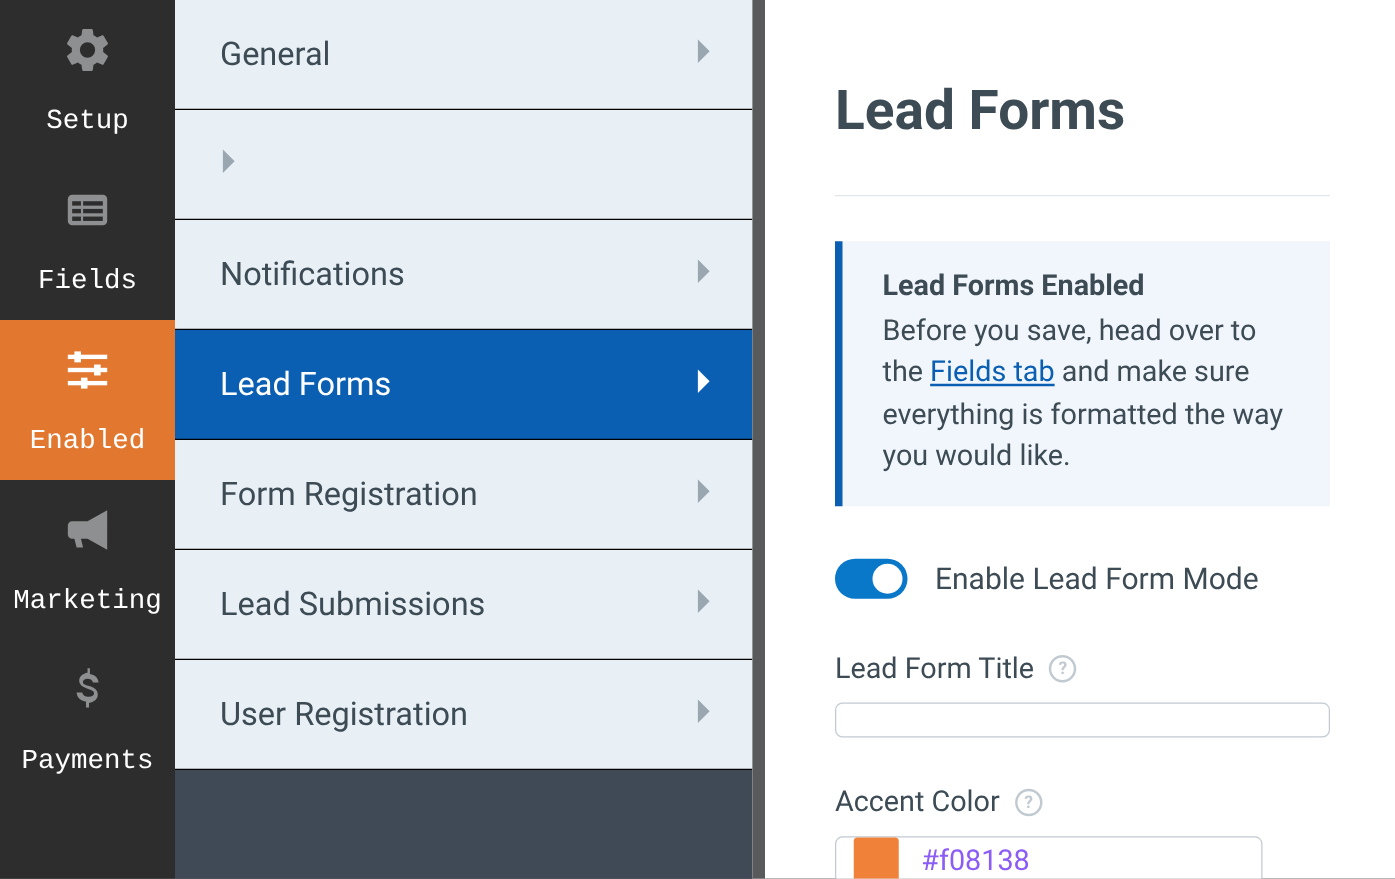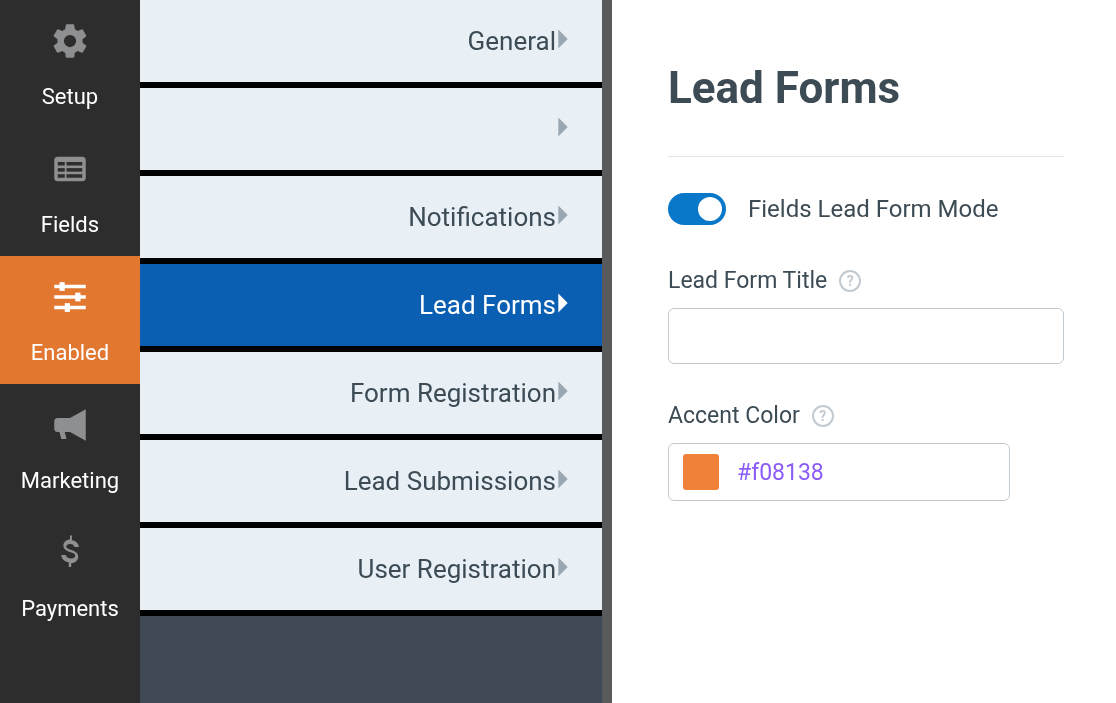--- a/index.html
+++ b/index.html
@@ -20,39 +20,40 @@
   }
   .sidebar-primary-item {
     display: flex;
     flex-direction: column;
     align-items: center;
     justify-content: center;
     height: 128px;
     color: #fff;
     cursor: pointer;
     gap: 18px;
+    font-family: Liberation Mono, monospace;
   }
   .sidebar-primary-item.active { background: #e27730; }
   .sidebar-primary-item .ico svg { fill: #8e8f90; width: 42px; height: 42px; }
   .sidebar-primary-item.active .ico svg { fill: #fff; }
   .sidebar-primary-item .lbl { font-size: 22px; color: #fff; }
   .sidebar-secondary {
     width: 462px;
     background: #3f4a56;
     display: flex;
     flex-direction: column;
     flex-shrink: 0;
   }
   .sec-item {
     height: 88px;
     background: #e8f0f6;
-    border-bottom: 6px solid #000000;
+    border-bottom: 1px solid #000000;
     display: flex;
     align-items: center;
-    justify-content: flex-end;
+    justify-content: space-between;
     padding: 0 32px 0 36px;
     color: #3d4b55;
     font-size: 26px;
     cursor: pointer;
   }
   .sec-item.active { background: #0a5fb3; color: #fff; }
   .sec-item .chev svg { width: 14px; height: 22px; fill: #9aa6b0; }
   .sec-item.active .chev svg { fill: #fff; }
   .main {
     flex: 1;
@@ -194,23 +195,29 @@
     <span>User Registration</span>
     <span class="chev"><svg viewBox="0 0 8 14">
           <path d="M1 1l6 6-6 6"></path>
         </svg></span>
   </div>
 </div>
 
 <div class="main">
   <h1>Lead Forms</h1>
   <hr class="divider">
+  <div class="notice">
+    <div class="notice-title">Lead Forms Enabled</div>
+    <div class="notice-body">
+      <span>Before you save, head over to the </span><a href="#">Fields tab</a><span> and make sure everything is formatted the way you would like.</span>
+    </div>
+  </div>
   <div class="toggle-row">
     <div class="toggle"></div>
-    <span class="toggle-label">Fields Lead Form Mode</span>
+    <span class="toggle-label">Enable Lead Form Mode</span>
   </div>
   <div class="field-label">
     <span>Lead Form Title</span>
     <span class="help-icon">?</span>
   </div>
   <input class="text-input" type="text" value="" style="">
   <div class="field-label">
     <span>Accent Color</span>
     <span class="help-icon">?</span>
   </div>

